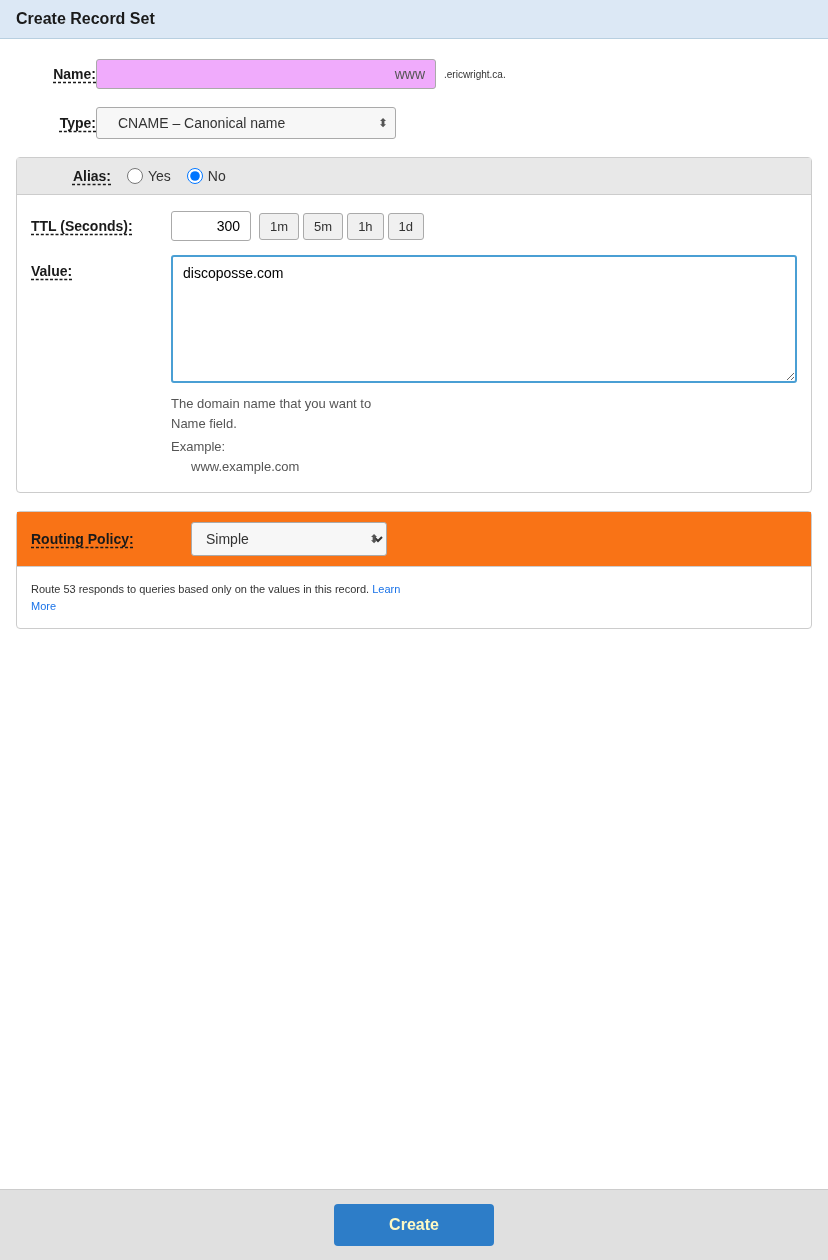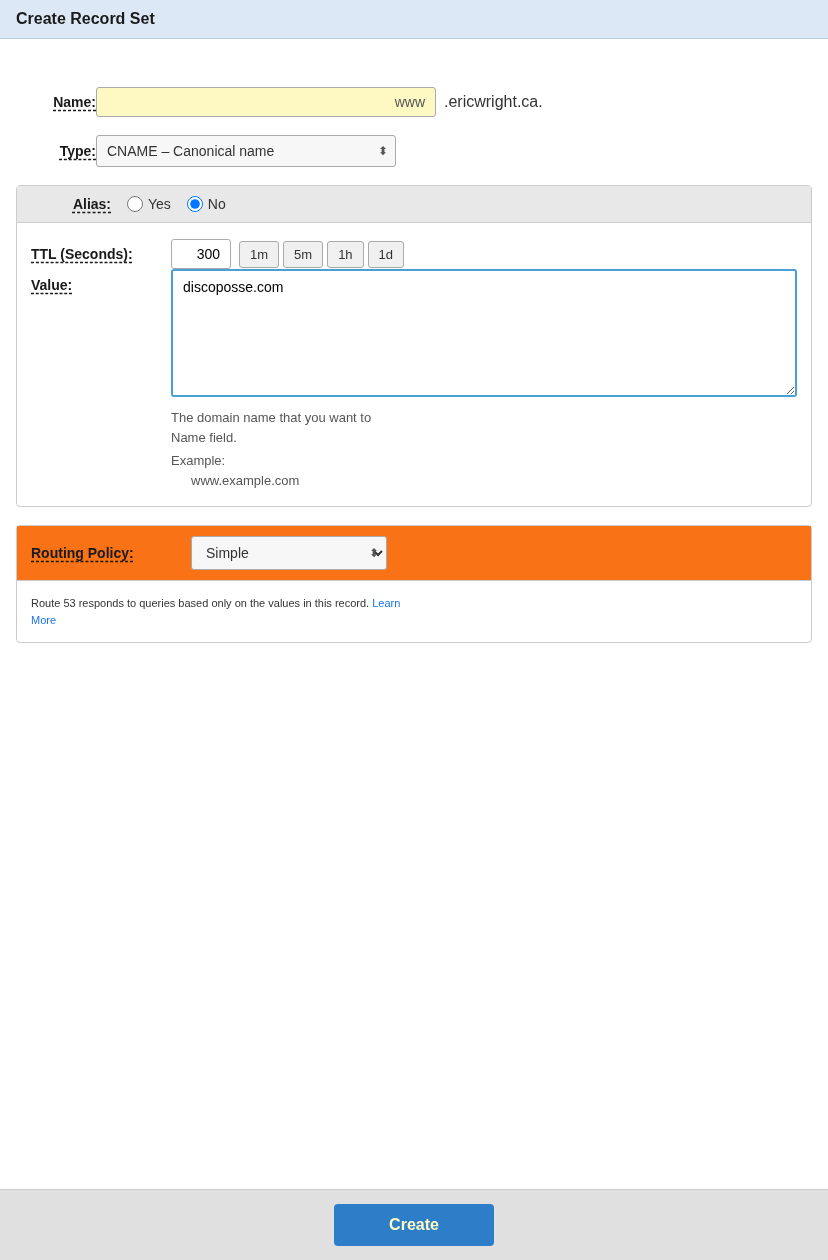--- a/index.html
+++ b/index.html
@@ -16,21 +16,20 @@
       min-height: 1260px;
       display: flex;
       flex-direction: column;
     }
 
     .page-container {
       display: flex;
       flex-direction: column;
       flex: 1;
       background: #ffffff;
-      gap: 28px;
     }
 
     .form-header {
       background: #dce8f5;
       padding: 10px 16px;
       border-bottom: 1px solid #b8cfe0;
     }
 
     .form-header-title {
       font-size: 16px;
@@ -61,33 +60,33 @@
     }
 
     .name-input {
       border: 1px solid #aaa;
       border-radius: 3px;
       padding: 6px 10px;
       font-size: 14px;
       width: 340px;
       text-align: right;
       color: #555;
-      background: #fef9c3;
+      background: #f0abfc;
     }
 
     .domain-suffix {
       margin-left: 8px;
       color: #333;
-      font-size: 16px;
+      font-size: 10px;
     }
 
     .type-select {
       border: 1px solid #aaa;
       border-radius: 3px;
-      padding: 7px 10px;
+      padding: 7px 21px;
       font-size: 14px;
       width: 300px;
       background: #f7f7f7;
       color: #333;
       appearance: none;
       -webkit-appearance: none;
       background-image: none;
       cursor: pointer;
     }
 
@@ -150,38 +149,39 @@
     }
 
     .radio-label {
       font-size: 14px;
       color: #333;
     }
 
     .ttl-row {
       display: flex;
       align-items: center;
+      margin-bottom: 14px;
     }
 
     .ttl-label {
       font-weight: bold;
       font-size: 14px;
       color: #1a1a1a;
       min-width: 140px;
       text-decoration: underline;
       text-decoration-style: dashed;
       text-underline-offset: 3px;
     }
 
     .ttl-input {
       border: 1px solid #aaa;
       border-radius: 3px;
       padding: 6px 10px;
       font-size: 14px;
-      width: 60px;
+      width: 80px;
       text-align: right;
     }
 
     .ttl-buttons {
       display: flex;
       gap: 4px;
       margin-left: 8px;
     }
 
     .ttl-btn {

